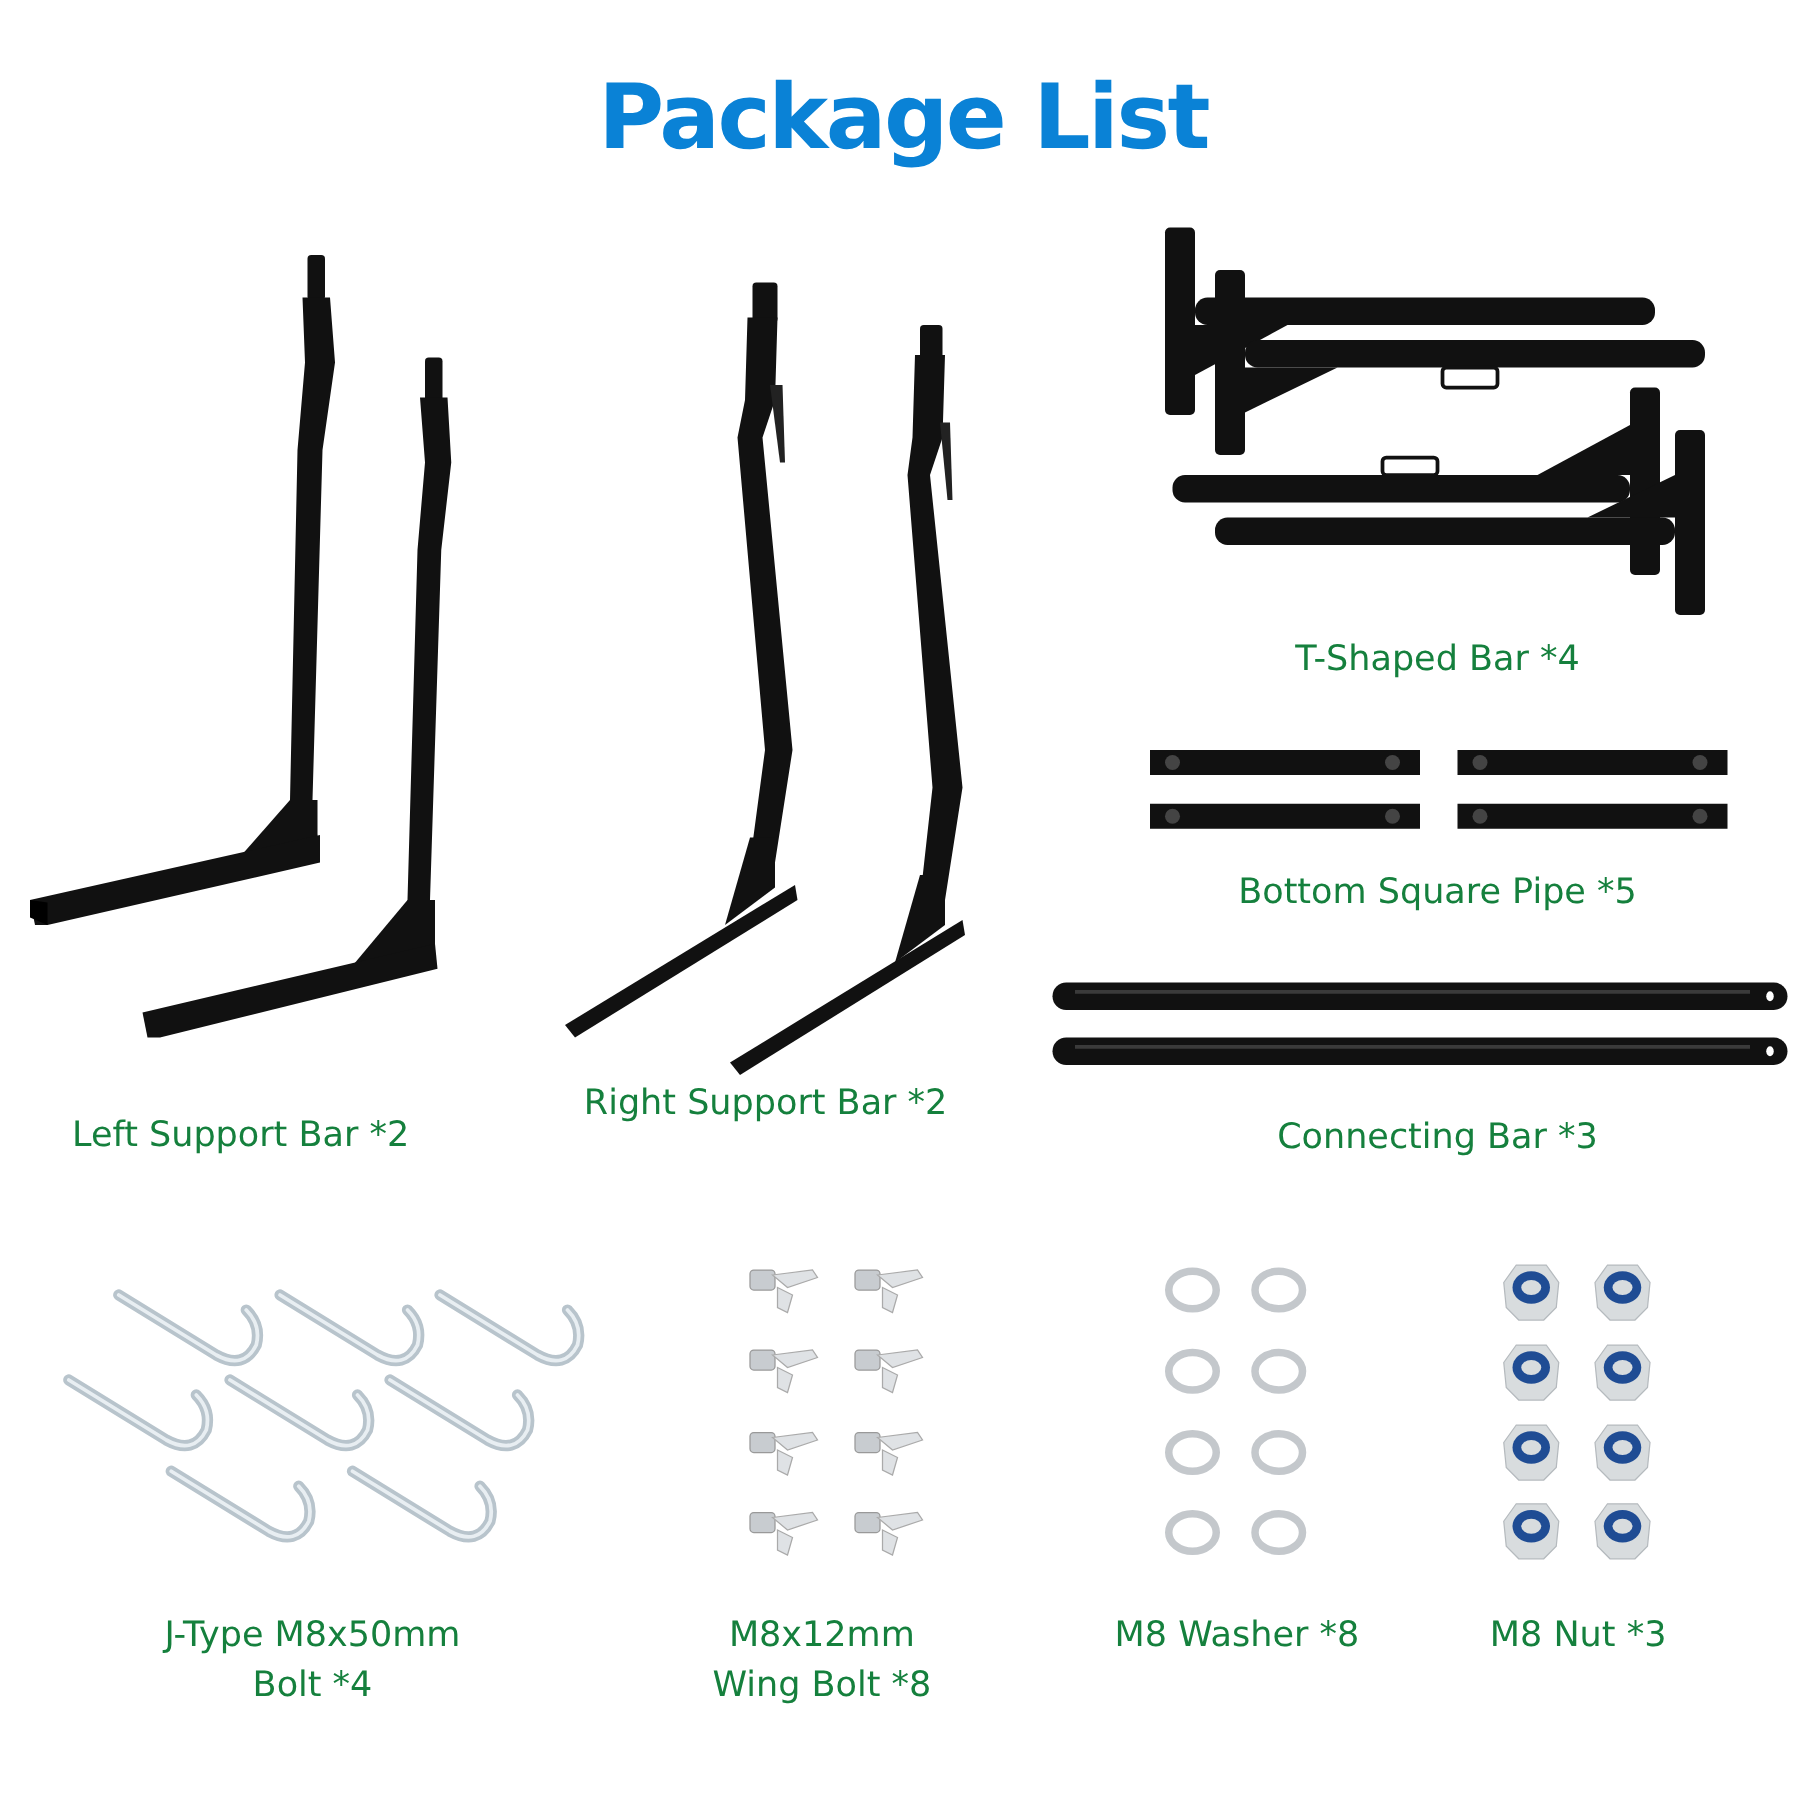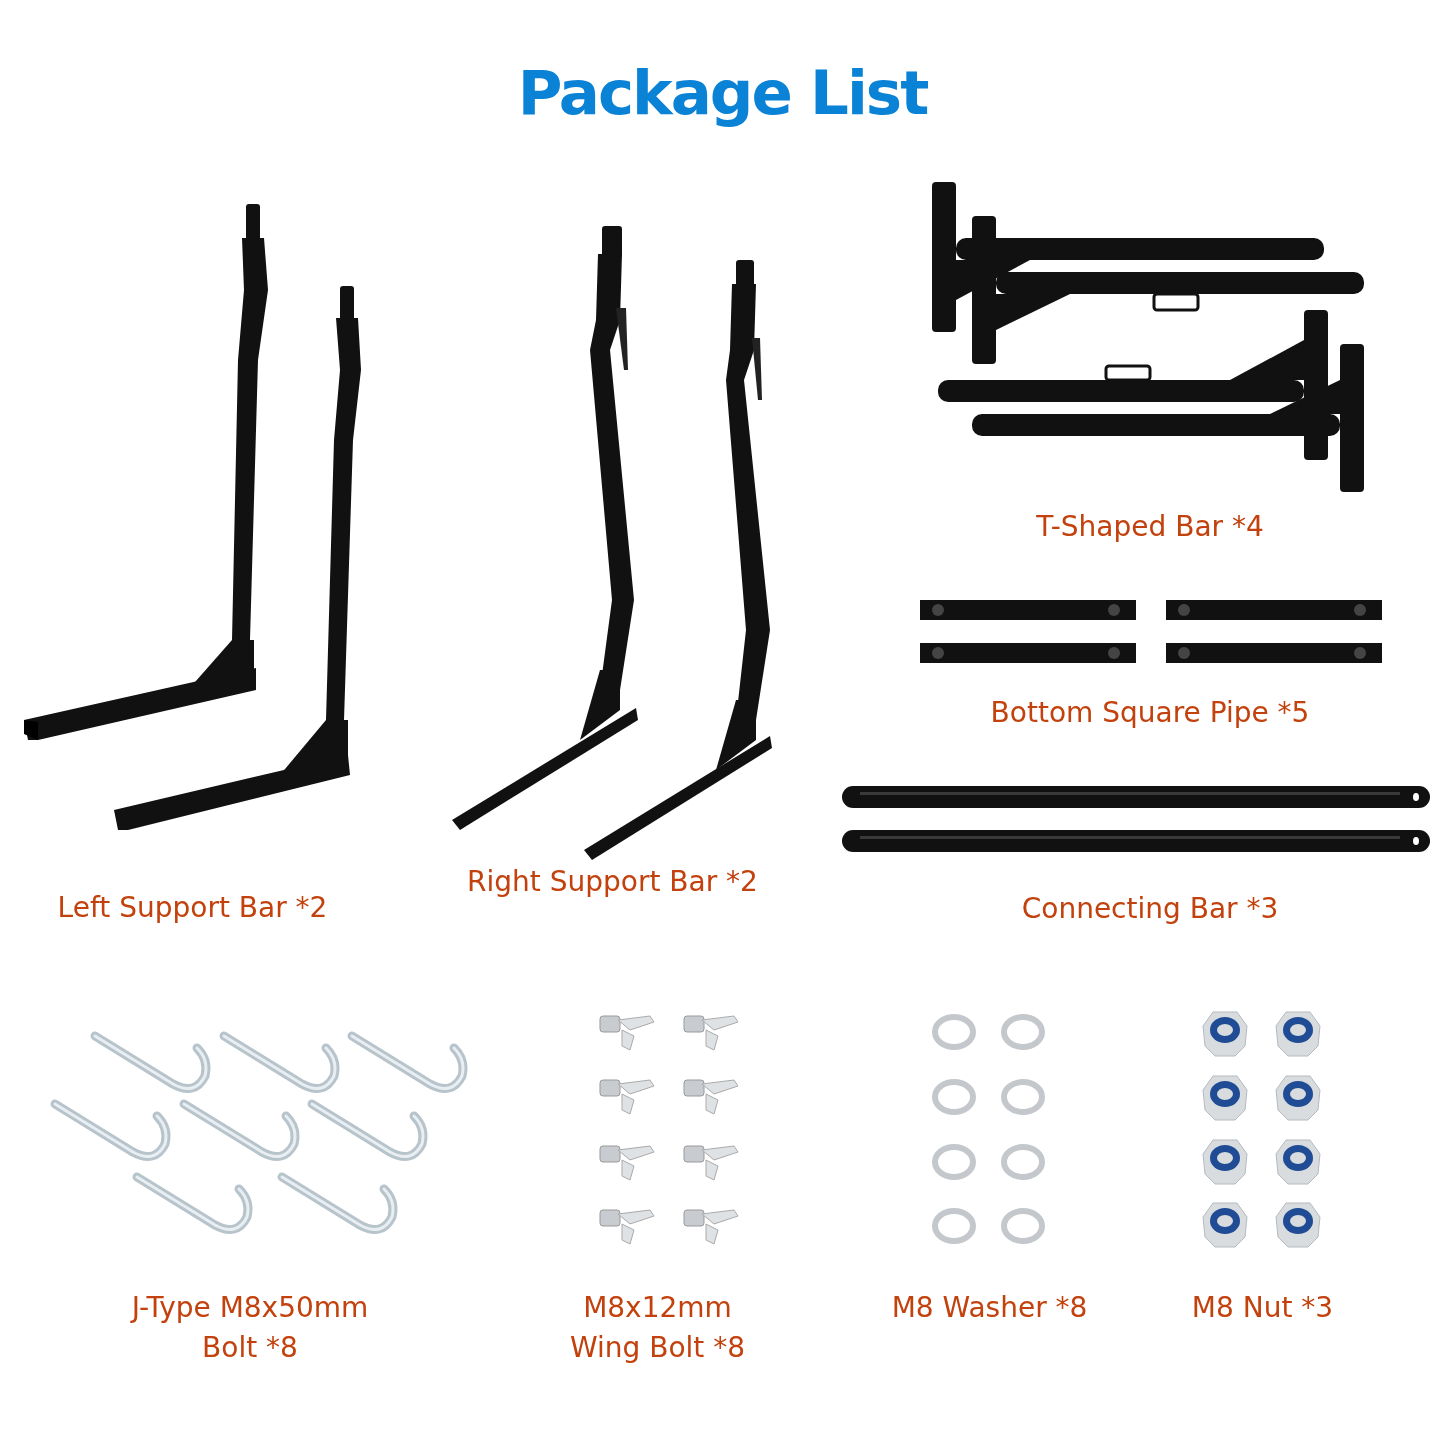--- a/index.html
+++ b/index.html
@@ -1,21 +1,21 @@
 <!DOCTYPE html>
 <html><head>
   <meta charset="utf-8">
   <style>
     html, body { margin: 0; padding: 0; background: #ffffff; }
     body { width: 1445px; height: 1445px; position: relative; overflow: hidden;
            font-family: "Liberation Sans", sans-serif; }
     .title { position: absolute; left: 0; top: 28px; width: 1445px; text-align: center;
-             font-family: "DejaVu Sans", sans-serif; font-weight: bold; font-size: 61px;
+             font-family: "DejaVu Sans", sans-serif; font-weight: bold; font-size: 72px;
              color: #0a82d6; letter-spacing: -2px; line-height: 130px; }
-    .label { position: absolute; text-align: center; color: #c2410c;
+    .label { position: absolute; text-align: center; color: #15803d;
              font-family: "DejaVu Sans", sans-serif; font-size: 28px; line-height: 40px;
              white-space: nowrap; }
     .art { position: absolute; }
     svg { display: block; }
   </style>
 </head>
 <body>
 
 <div class="title">Package List</div>
 
@@ -125,21 +125,21 @@
     <use href="#jb" x="184" y="16"></use>
     <use href="#jb" x="312" y="16"></use>
     <use href="#jb" x="15" y="84"></use>
     <use href="#jb" x="144" y="84"></use>
     <use href="#jb" x="272" y="84"></use>
     <use href="#jb" x="97" y="157"></use>
     <use href="#jb" x="242" y="157"></use>
   </svg>
 </div>
 <div class="label" style="left:90px;top:1288px;width:320px;">J-Type M8x50mm</div>
-<div class="label" style="left:90px;top:1328px;width:320px;">Bolt *8</div>
+<div class="label" style="left:90px;top:1328px;width:320px;">Bolt *4</div>
 
 <div class="art" style="left:580px;top:1000px;">
   <svg width="180" height="250" viewBox="0 0 180 250">
     <defs>
       <g id="wb">
         <rect x="0" y="0" width="20" height="16" rx="3" fill="#c8ccd0" stroke="#999" stroke-width="1"></rect>
         <path d="M18 4 L50 0 L54 6 L30 14 Z" fill="#dfe2e5" stroke="#aaa" stroke-width="1"></path>
         <path d="M22 14 L34 20 L30 34 L22 30 Z" fill="#dfe2e5" stroke="#aaa" stroke-width="1"></path>
       </g>
     </defs>

